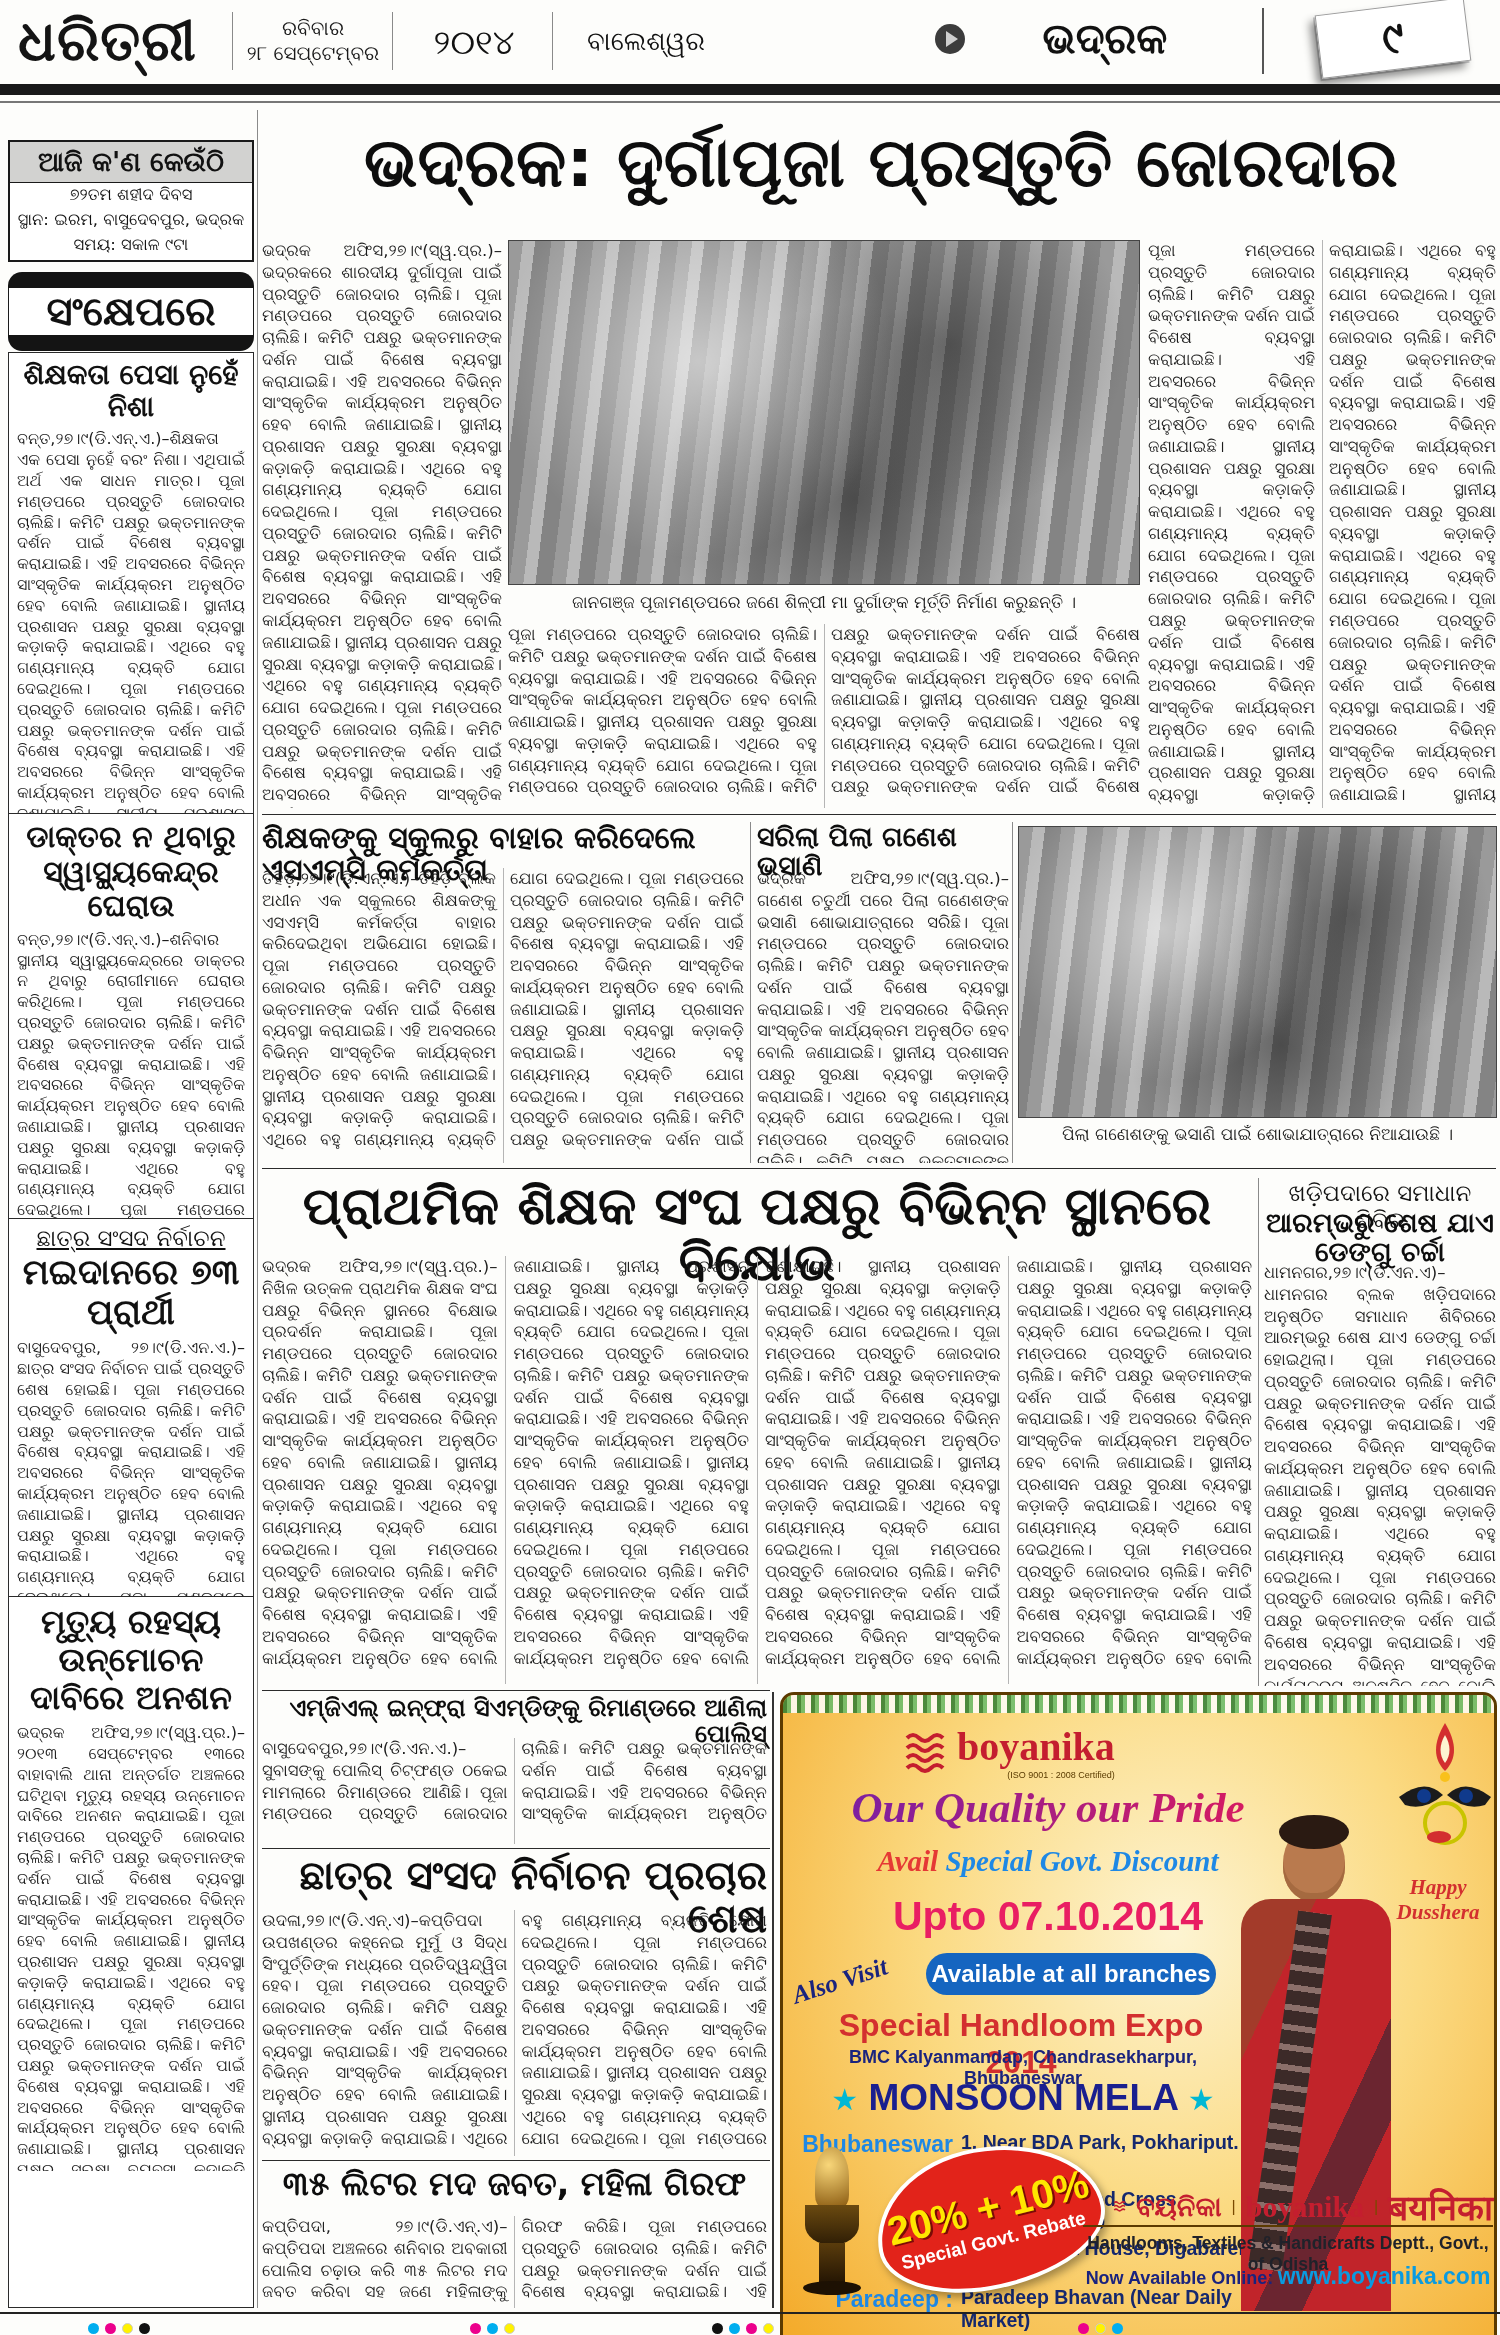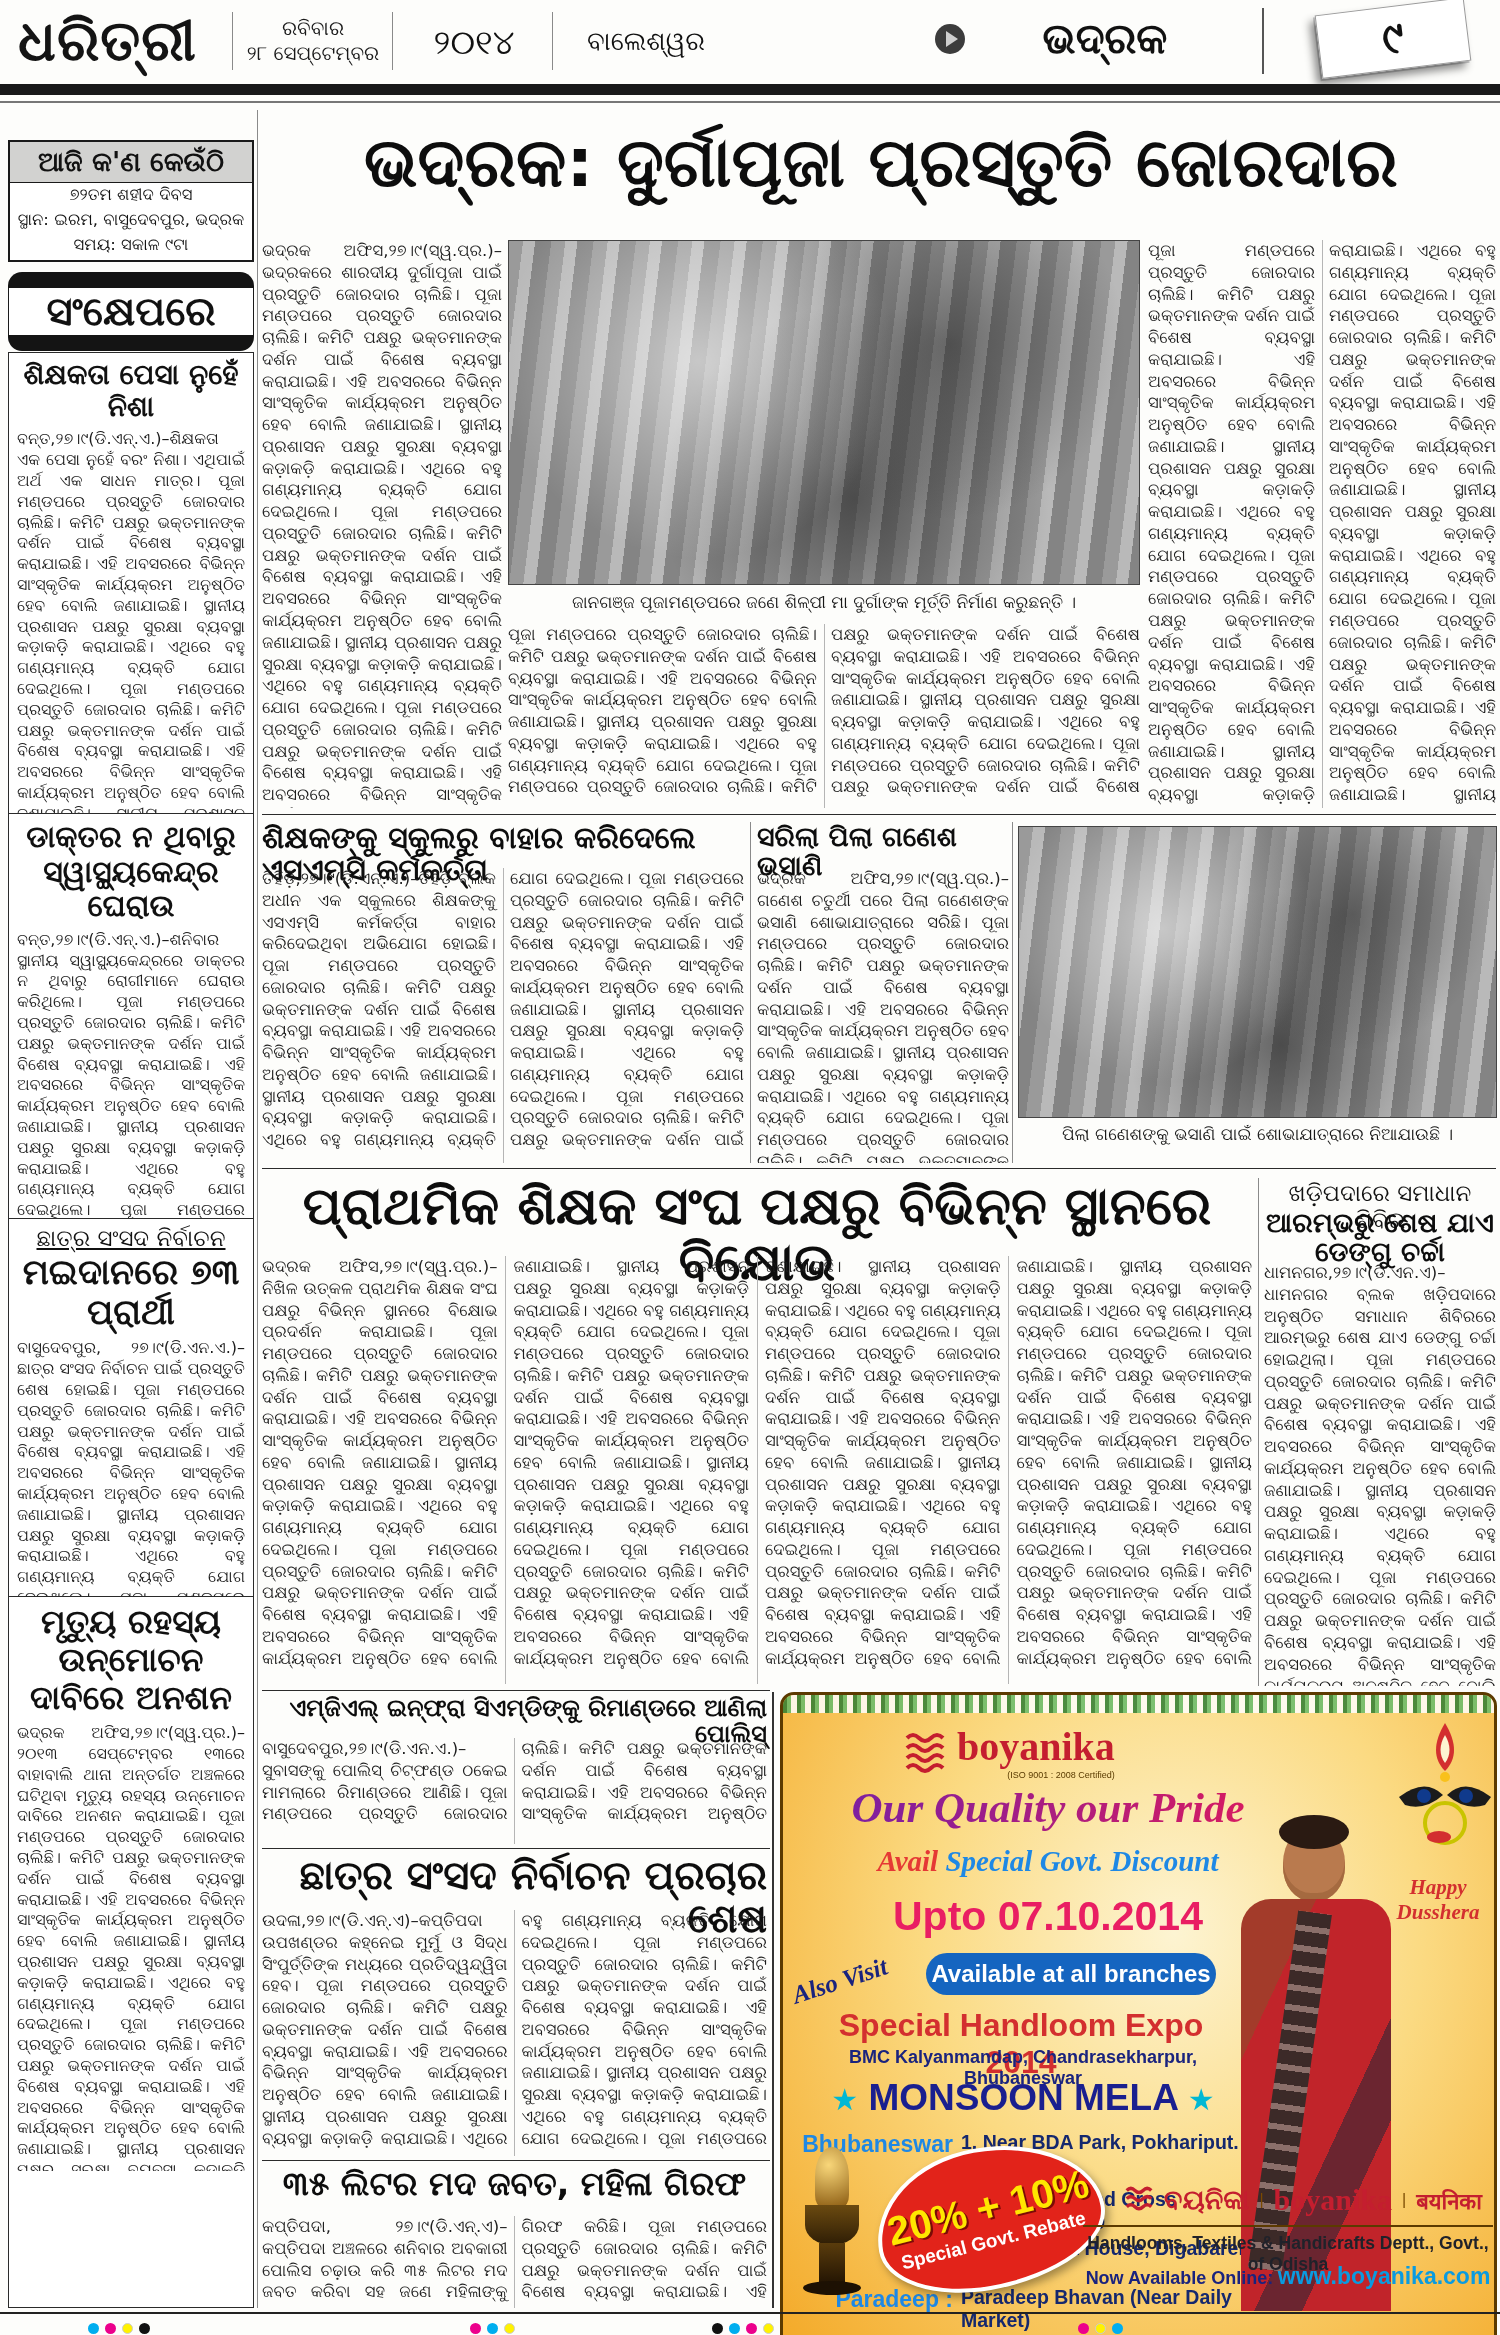--- a/index.html
+++ b/index.html
@@ -250,21 +250,21 @@
     <div class="abs" style="left:330px;top:488px;width:380px;display:flex;align-items:center;justify-content:center;gap:10px;">
       <svg width="30" height="34" viewBox="0 0 44 44">
         <path d="M4 8 q6 -6 12 0 t12 0 t12 0" stroke="#c41e2f" stroke-width="5" fill="none"></path>
         <path d="M4 20 q6 -6 12 0 t12 0 t12 0" stroke="#c41e2f" stroke-width="5" fill="none"></path>
         <path d="M4 32 q6 -6 12 0 t12 0 t12 0" stroke="#c41e2f" stroke-width="5" fill="none"></path>
       </svg>
       <span class="odia" style="font-size:27px;font-weight:bold;color:#c41e2f;">ବୟନିକା</span>
       <span style="color:#7a4a00;">|</span>
       <span style="font-size:30px;font-weight:bold;color:#c41e2f;font-family:'Liberation Serif','DejaVu Serif',serif;">boyanika</span>
       <span style="color:#7a4a00;">|</span>
-      <span style="font-size:22px;font-weight:bold;color:#c41e2f;">बयनिका</span>
+      <span style="font-size:35px;font-weight:bold;color:#c41e2f;">बयनिका</span>
     </div>
     <div class="abs" style="left:300px;top:530px;width:410px;border-top:2px solid #5c3a00;"></div>
     <div class="abs" style="left:300px;top:538px;width:410px;text-align:center;font-size:17.5px;font-weight:bold;color:#20222a;">Handlooms, Textiles &amp; Handicrafts Deptt., Govt., of Odisha</div>
     <div class="abs" style="left:300px;top:568px;width:410px;text-align:center;">
       <span style="font-size:18px;font-weight:bold;color:#1a237e;">Now Available Online:</span>
       <span style="font-size:23px;font-weight:bold;color:#0a9be0;">www.boyanika.com</span>
     </div>
   </div>
 
   <div class="abs" style="left:0;top:2312px;width:1500px;height:2px;background:#222;"></div>

